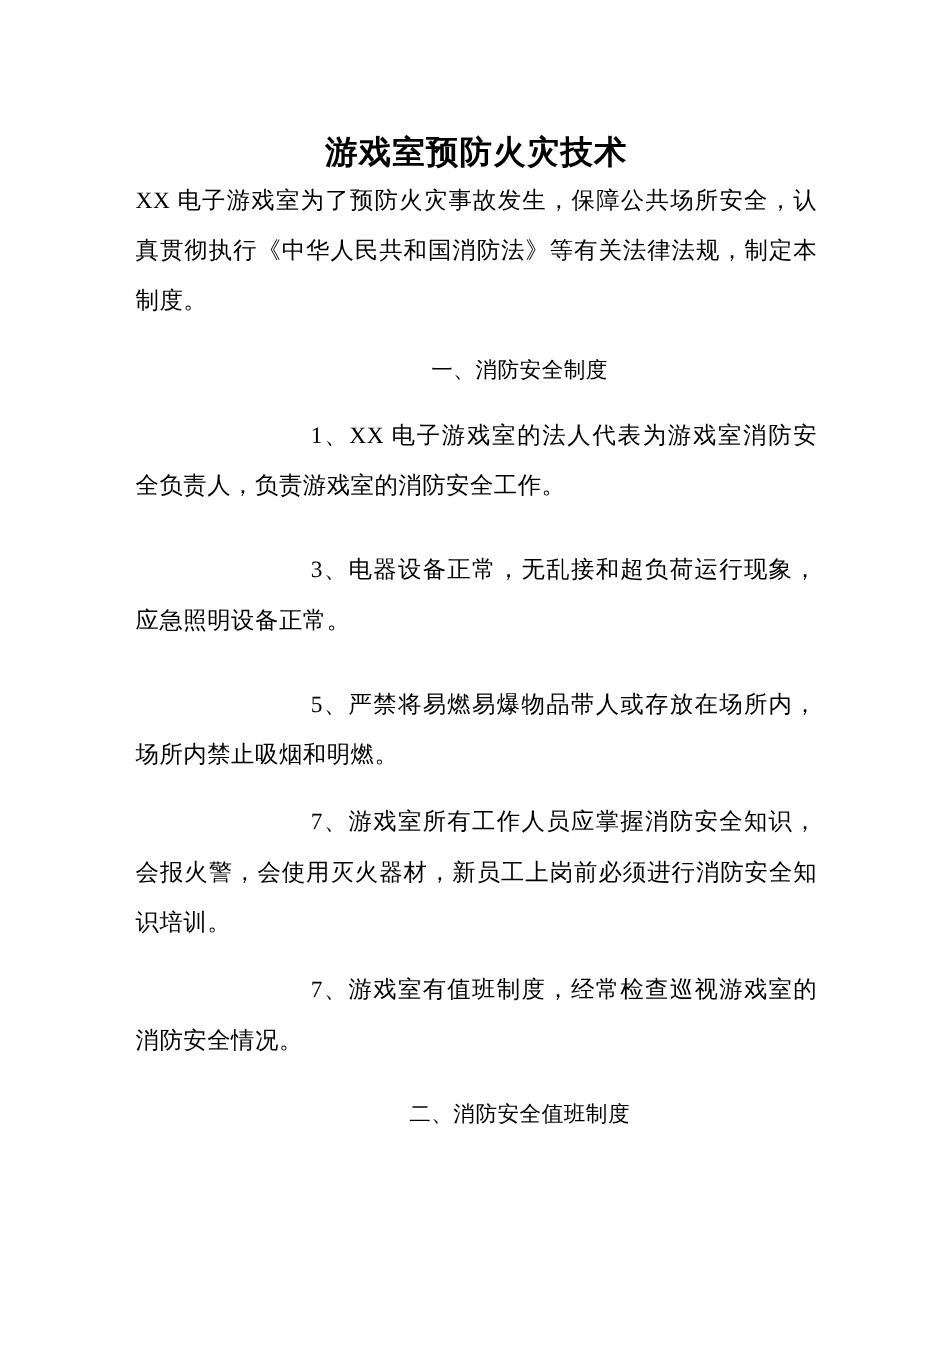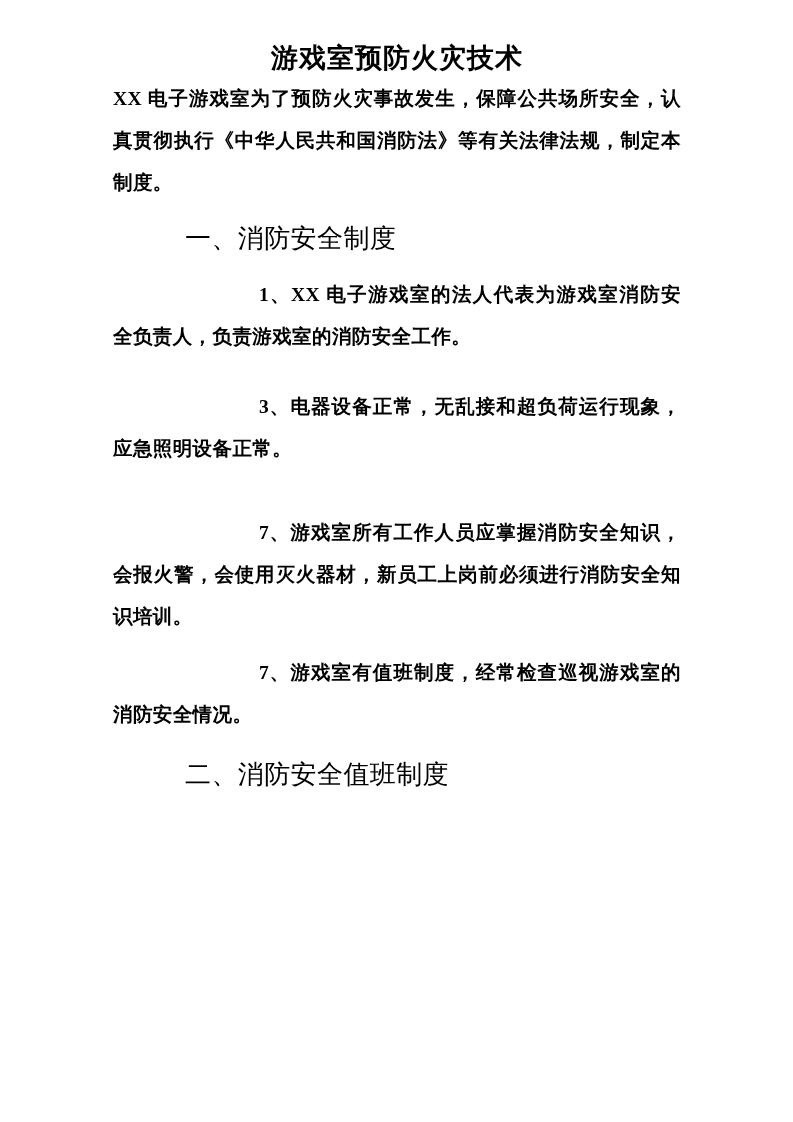--- a/index.html
+++ b/index.html
@@ -21,41 +21,41 @@
     left: 113px;
     top: 0;
     width: 568px;
   }
   .doc-title {
     font-family: "Liberation Sans", "DejaVu Sans", sans-serif;
     font-weight: bold;
     font-size: 27px;
     text-align: center;
     letter-spacing: 1px;
-    margin: 40px 0 0 0;
+    margin: 109px 0 0 0;
     line-height: 1.4;
   }
   p.para {
     font-size: 19.5px;
     line-height: 42px;
     margin: 0;
     text-align: justify;
     text-justify: inter-ideograph;
     letter-spacing: 0.4px;
-    font-weight: bold;
   }
   .first-para {
     margin-top: 40px;
   }
   .heading {
-    font-size: 26px;
+    font-size: 18px;
     line-height: 42px;
     margin: 0;
     text-indent: 72px;
     letter-spacing: 0.4px;
+    text-align: center;
   }
   .indent-item {
     text-indent: 146px;
   }
   .spacer-sm { height: 14px; }
   .spacer-md { height: 18px; }
 </style>
 </head>
 <body>
 
@@ -75,20 +75,21 @@
     <p class="para indent-item">1、XX 电子游戏室的法人代表为游戏室消防安全负责人，负责游戏室的消防安全工作。</p>
     <div class="spacer-sm"></div>
 
     <div class="spacer-sm"></div>
 
     <p class="para indent-item">3、电器设备正常，无乱接和超负荷运行现象，应急照明设备正常。</p>
     <div class="spacer-sm"></div>
 
     <div class="spacer-sm"></div>
 
+    <p class="para indent-item">5、严禁将易燃易爆物品带人或存放在场所内，场所内禁止吸烟和明燃。</p>
     <div class="spacer-sm"></div>
 
     <p class="para indent-item">7、游戏室所有工作人员应掌握消防安全知识，会报火警，会使用灭火器材，新员工上岗前必须进行消防安全知识培训。</p>
     <div class="spacer-sm"></div>
 
     <p class="para indent-item">7、游戏室有值班制度，经常检查巡视游戏室的消防安全情况。</p>
 
     <div class="spacer-md"></div>
 
     <p class="heading">二、消防安全值班制度</p>

